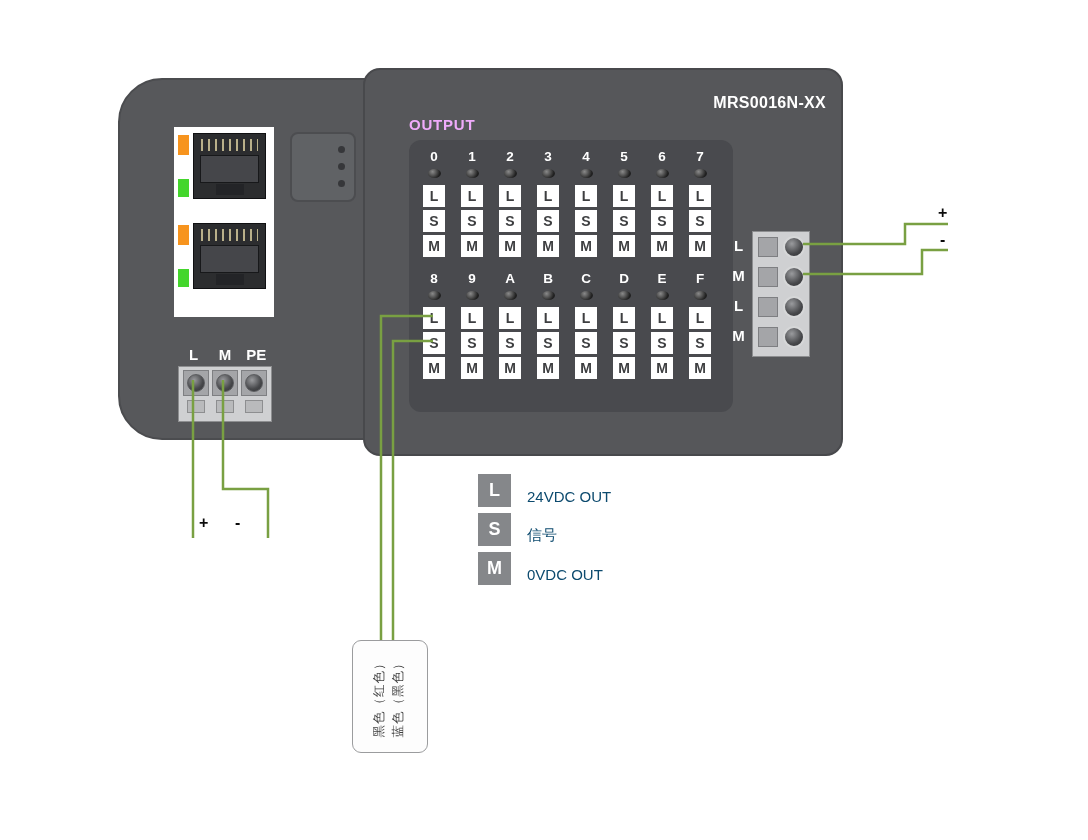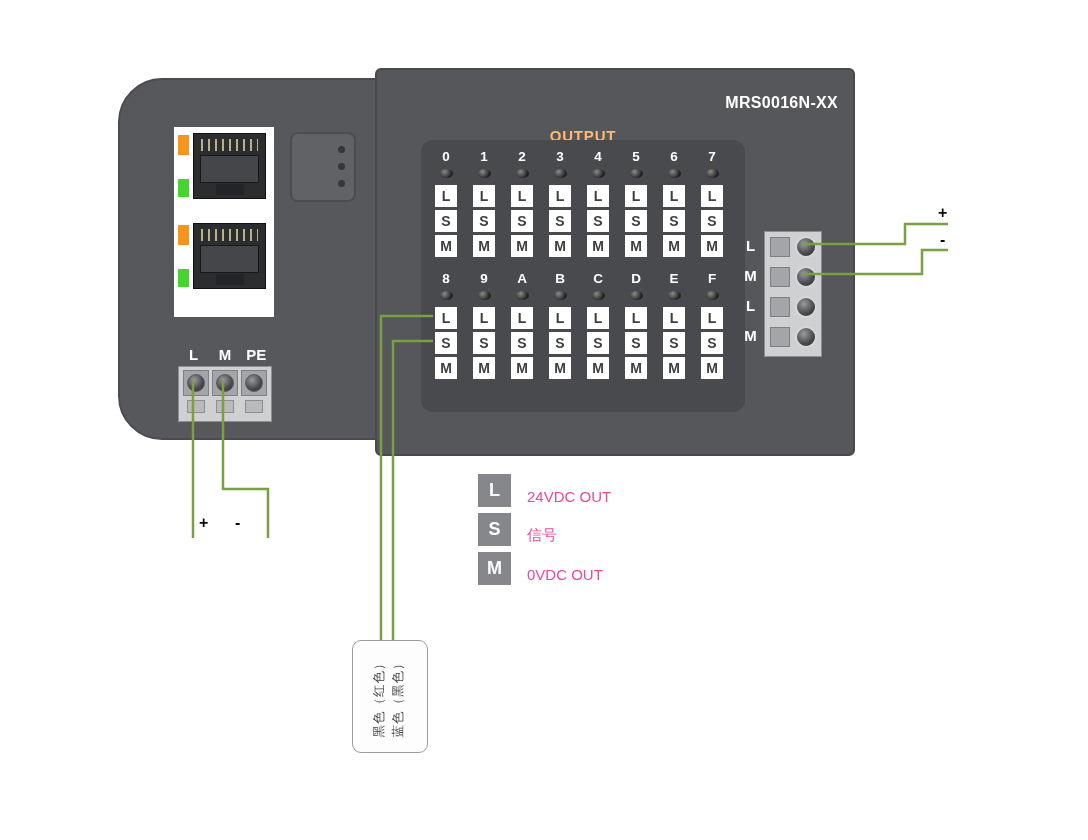--- a/index.html
+++ b/index.html
@@ -9,22 +9,22 @@
     font-family:"Liberation Sans","DejaVu Sans",sans-serif; overflow:hidden;
   }
 
   
   #left-body {
     position:absolute; left:118px; top:78px; width:312px; height:362px;
     background:var(--body-gray,#57585b); border-radius:44px;
     border:2px solid #4b4c4f;
   }
   #right-panel {
-    position:absolute; left:375px; top:68px; width:480px; height:388px;
-    background:var(--panel-gray,#56575a); border-radius:6px;
+    position:absolute; left:363px; top:68px; width:480px; height:388px;
+    background:var(--panel-gray,#56575a); border-radius:17px;
     border:2px solid #48494c;
   }
 
   
   #eth-area { position:absolute; left:54px; top:47px; width:100px; height:190px; background:#ffffff; }
   .port { position:absolute; left:0; width:100%; height:72px; }
   .led-orange { position:absolute; left:4px; top:2px; width:11px; height:20px; background:var(--led-orange,#f7941e); }
   .led-green  { position:absolute; left:4px; top:46px; width:11px; height:18px; background:var(--led-green,#44d62c); }
   .rj45 { position:absolute; left:19px; top:0; width:73px; height:66px; background:#2c2d2f; border:1px solid #101012; }
   .rj45-pins { position:absolute; left:7px; right:7px; top:5px; height:12px;
@@ -45,22 +45,22 @@
     display:flex; justify-content:space-between; padding:3px 4px 0; }
   .screwcell { width:26px; }
   .screwsq { width:26px; height:26px; background:#a4a5a8; border:1px solid #7e7f82; position:relative; }
   .screw { position:absolute; inset:3px; border-radius:50%;
     background:radial-gradient(circle at 38% 32%, #9a9b9e 0%, #47484b 60%, #303134 100%);
     border:1px solid #5c5d60; }
   .clamp { width:18px; height:13px; margin:4px auto 0; background:#b9babc; border:1px solid #8d8e90; }
 
   
   #model { position:absolute; top:24px; right:15px; color:#fff; font-weight:bold; font-size:16px; letter-spacing:.3px; }
-  #output-label { position:absolute; left:44px; top:46px; width:324px; text-align:center;
-    color:#fdba74; font-weight:bold; font-size:15px; letter-spacing:.8px;margin-top:11px; }
+  #output-label { position:absolute; left:44px; top:46px; width:324px; text-align:left;
+    color:#f0abfc; font-weight:bold; font-size:15px; letter-spacing:.8px; }
   #inner-panel { position:absolute; left:44px; top:70px; width:324px; height:272px;
     background:var(--inner-panel-gray,#494a4e); border-radius:12px; }
   .chgroup { position:absolute; left:13px; display:flex; gap:14px; }
   #chgroup-1 { top:8px; } #chgroup-2 { top:130px; }
   .chcol { width:24px; display:flex; flex-direction:column; align-items:center; }
   .chnum { height:18px; line-height:18px; color:#fff; font-weight:bold; font-size:13.5px; }
   .led { width:13px; height:9px; border-radius:50%; margin:3px 0 7px;
     background:radial-gradient(circle at 35% 30%, #8a8a8a, #202020 70%); }
   .tbox { width:22px; height:22px; margin-bottom:3px; background:#ffffff; color:#3d3e40;
     font-weight:bold; font-size:14px; line-height:22px; text-align:center; }
@@ -83,21 +83,21 @@
 
   
   .sign { position:absolute; font-weight:bold; font-size:16px; color:#0b0b0b; }
   .caption { position:absolute; font-weight:bold; font-size:15px; color:#0b0b0b; text-align:center; }
 
   
   #legend { position:absolute; left:478px; top:474px; }
   .legend-row { display:flex; align-items:center; margin-bottom:6px; }
   .lkey { width:33px; height:33px; background:var(--legend-gray,#85878a); color:#fff;
     font-weight:bold; font-size:18px; text-align:center; line-height:33px; }
-  .ldesc { margin-left:16px; font-size:15px; color:#ec4899;margin-top:12px; }
+  .ldesc { margin-left:16px; font-size:15px; color:#0c4a6e;margin-top:12px; }
 
   
   #load-box { position:absolute; left:352px; top:640px; width:76px; height:113px;
     background:#fdfdfd; border:1.5px solid #9b9c9e; border-radius:9px; }
   #load-text { position:absolute; left:50%; top:50%; width:110px; height:40px;
     transform:translate(-50%,-50%) rotate(-90deg); text-align:center;
     font-size:12.5px; line-height:19px; letter-spacing:1px; color:#3f3f3f; }
 </style>
 </head>
 <body>

